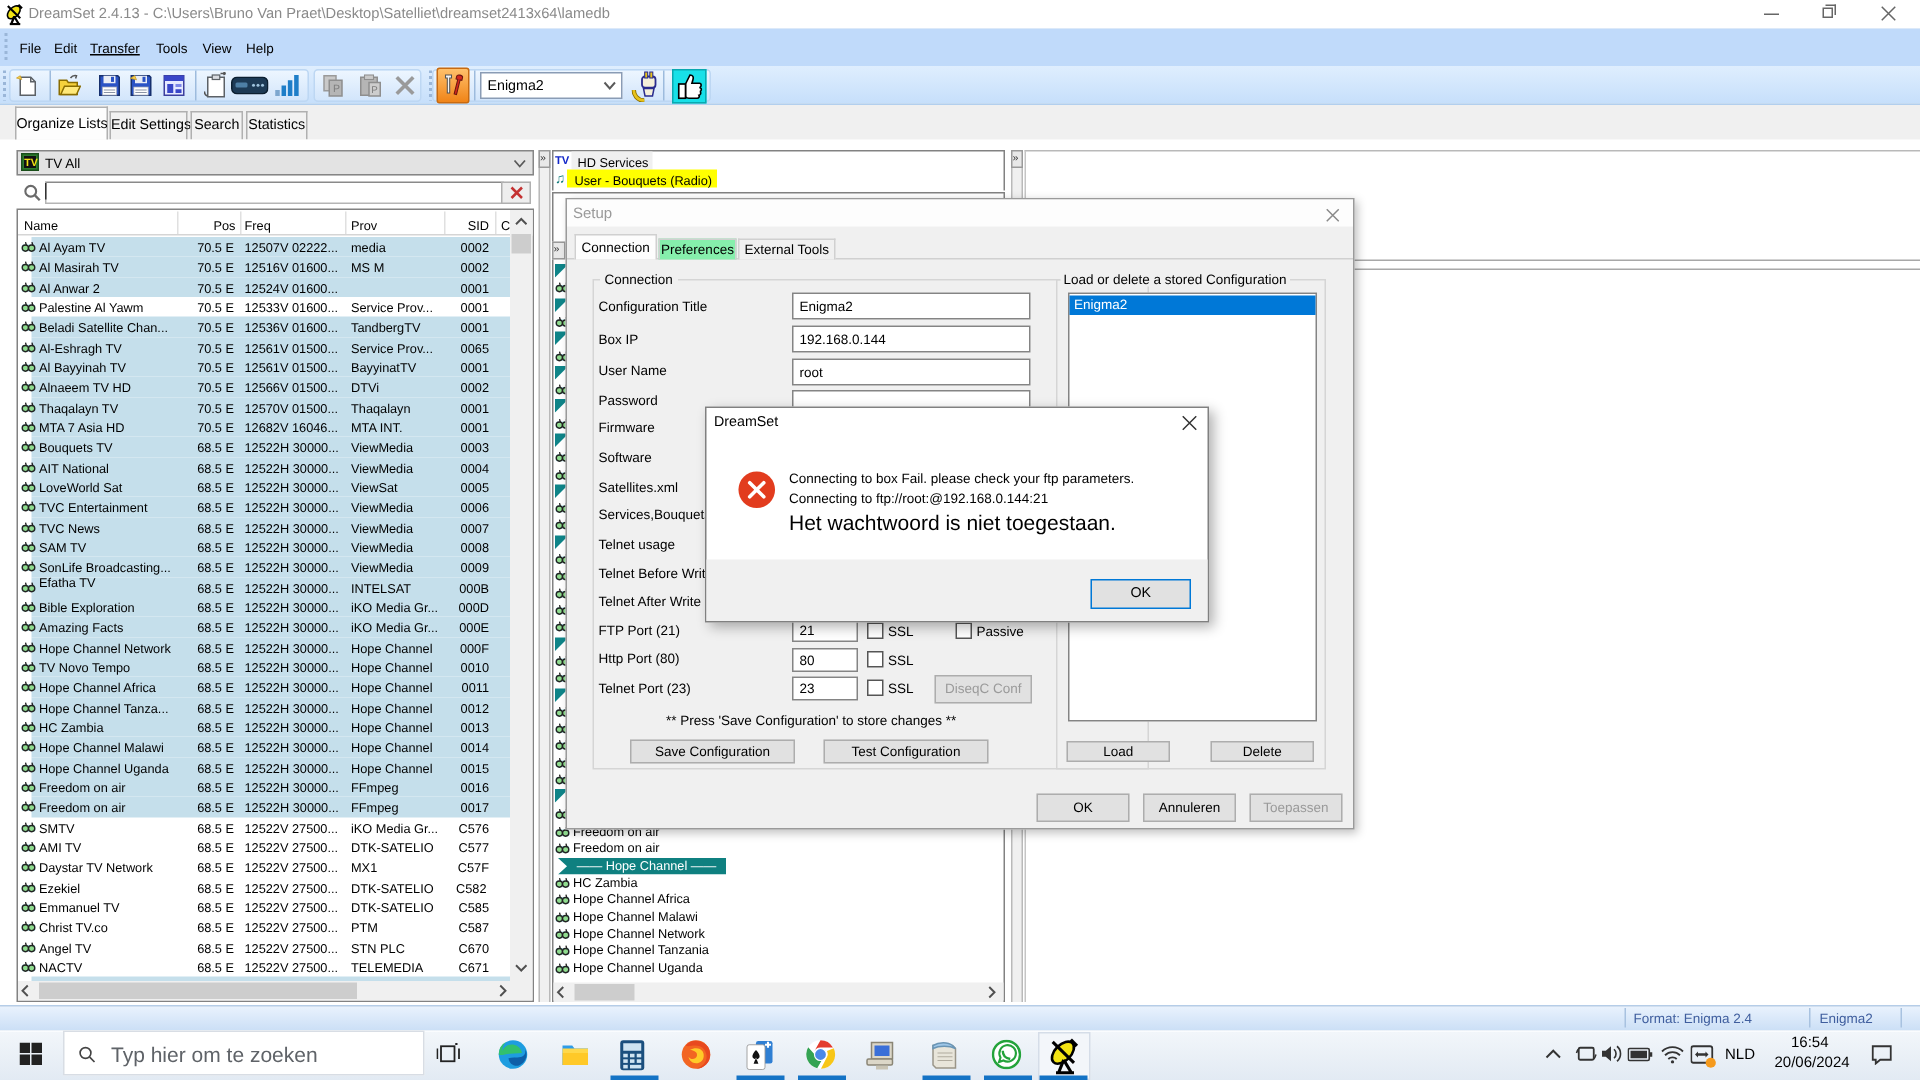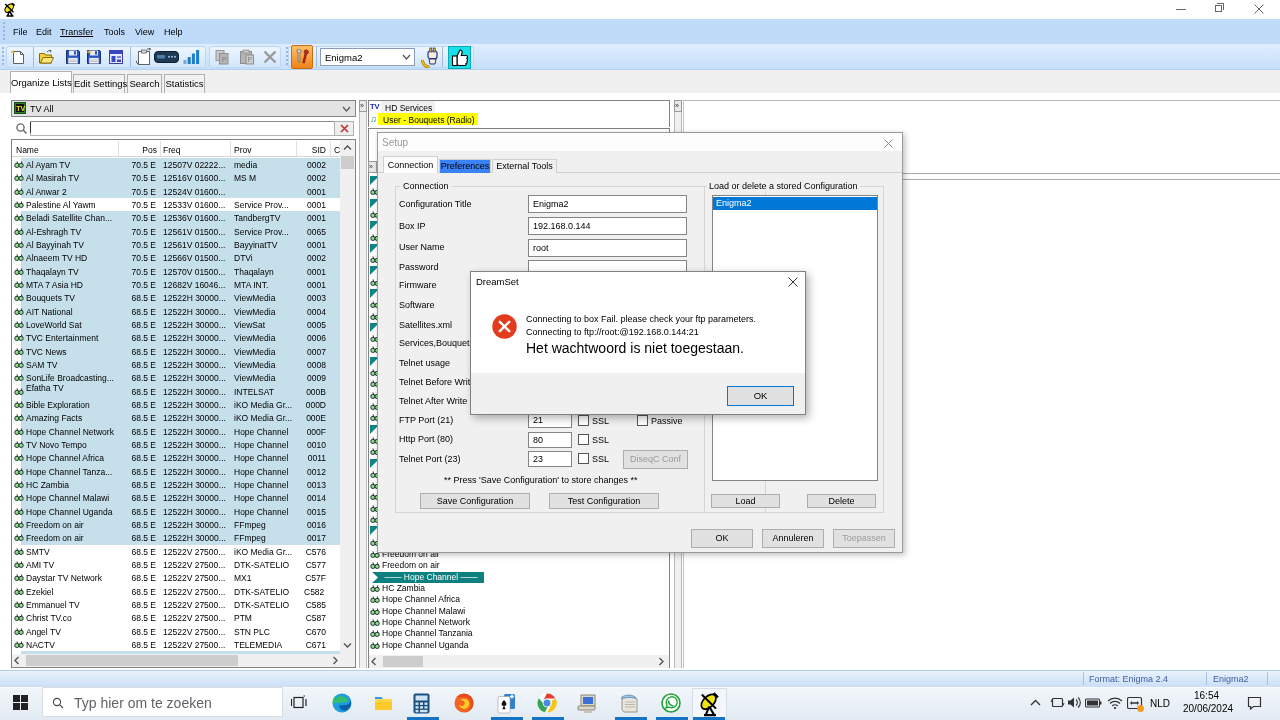--- a/index.html
+++ b/index.html
@@ -11,20 +11,21 @@
 </style></head><body>
 <div id="root">
 
 <div class="ab" style="left:0;top:0;width:1280px;height:19px;background:#fff;"></div>
 <svg class="ab" style="left:3px;top:2px" width="14" height="15" viewBox="0 0 14 15">
 <ellipse cx="6.2" cy="6.2" rx="5.2" ry="3.1" transform="rotate(-45 6.2 6.2)" fill="#f2e313" stroke="#000" stroke-width="1.1"></ellipse>
 <line x1="2.2" y1="2" x2="10.5" y2="10.2" stroke="#000" stroke-width="1.4"></line>
 <line x1="9.2" y1="1.2" x2="11.6" y2="3.6" stroke="#000" stroke-width="1.6"></line>
 <path d="M6.5 9 L4.5 14 M6.5 9 L9.5 14 M3.5 14 L10.5 14" stroke="#000" stroke-width="1.5" fill="none"></path>
 </svg>
+<div class="tx" style="left:19px;top:4px;height:12px;line-height:12px;font-size:9.8px;color:#8a8a8a;">DreamSet 2.4.13 - C:\Users\Bruno Van Praet\Desktop\Satelliet\dreamset2413x64\lamedb</div>
 <div class="ab" style="left:1176px;top:9px;width:10px;height:1px;background:#666;"></div>
 <div class="ab" style="left:1215px;top:5px;width:7px;height:7px;border:1px solid #666;background:#fff;"></div>
 <div class="ab" style="left:1217px;top:3px;width:7px;height:7px;border-top:1px solid #666;border-right:1px solid #666;"></div>
 <svg class="ab" style="left:1254px;top:4px" width="10" height="10" viewBox="0 0 10 10">
       <path d="M0.5 0.5 L9.5 9.5 M9.5 0.5 L0.5 9.5" stroke="#666" stroke-width="1"></path>
     </svg>
 <div class="ab" style="left:0;top:19px;width:1280px;height:25px;background:#c0dafa;"></div>
 <div class="ab" style="left:3px;top:22px;width:2px;height:19px;background:repeating-linear-gradient(#9ab6d8 0 2px,transparent 2px 4px);"></div>
 <div class="tx" style="left:13px;top:27px;height:10px;line-height:10px;font-size:9px;">File</div>
 <div class="tx" style="left:36px;top:27px;height:10px;line-height:10px;font-size:9px;">Edit</div>
@@ -686,21 +687,21 @@
       <path d="M2.5 1 L6 4.5 L2.5 8" fill="none" stroke="#505050" stroke-width="1.3"></path>
     </svg>
 <div class="ab" style="left:377px;top:132px;width:526px;height:421px;background:#f0f0f0;border:1px solid #9a9a9a;box-shadow:2px 2px 6px rgba(0,0,0,0.25);z-index:10;" id="setup"></div>
 <div class="ab" style="z-index:11;left:378px;top:133px;width:524px;height:18px;background:#fdfdfd;"></div>
 <div class="tx" style="z-index:11;left:382px;top:137px;font-size:10px;color:#9a9a9a;">Setup</div>
 <svg class="ab" style="z-index:11;left:884px;top:139px" width="9" height="9" viewBox="0 0 9 9">
       <path d="M0.5 0.5 L8.5 8.5 M8.5 0.5 L0.5 8.5" stroke="#8a8a8a" stroke-width="1"></path>
     </svg>
 <div class="ab" style="z-index:11;left:378px;top:172px;width:524px;height:1px;background:#d0d0d0;"></div>
 <div class="ab" style="z-index:11;left:383px;top:156px;width:55px;height:17px;background:#fdfdfd;border:1px solid #d0d0d0;border-bottom:none;text-align:center;line-height:16px;font-size:9px;white-space:nowrap;">Connection</div>
-<div class="ab" style="z-index:11;left:439px;top:159px;width:52px;height:14px;background:#3b82f6;border:1px solid #d0d0d0;border-bottom:none;text-align:center;line-height:13px;font-size:9px;white-space:nowrap;">Preferences</div>
+<div class="ab" style="z-index:11;left:439px;top:159px;width:52px;height:14px;background:#86efac;border:1px solid #d0d0d0;border-bottom:none;text-align:center;line-height:13px;font-size:9px;white-space:nowrap;">Preferences</div>
 <div class="ab" style="z-index:11;left:492px;top:159px;width:65px;height:14px;background:#f0f0f0;border:1px solid #d0d0d0;border-bottom:none;text-align:center;line-height:13px;font-size:9px;white-space:nowrap;">External Tools</div>
 <div class="ab" style="z-index:11;left:395px;top:186px;width:371px;height:327px;border:1px solid #d5d5d5;"></div>
 <div class="tx" style="z-index:11;left:400px;top:181px;background:#f0f0f0;padding:0 3px;font-size:9px;">Connection</div>
 <div class="ab" style="z-index:11;left:704px;top:186px;width:180px;height:327px;border:1px solid #d5d5d5;"></div>
 <div class="tx" style="z-index:11;left:707px;top:181px;background:#f0f0f0;padding:0 2px;font-size:9px;">Load or delete a stored Configuration</div>
 <div class="tx" style="z-index:11;left:399px;top:199px;font-size:9px;">Configuration Title</div>
 <div class="tx" style="z-index:11;left:399px;top:221px;font-size:9px;">Box IP</div>
 <div class="tx" style="z-index:11;left:399px;top:242px;font-size:9px;">User Name</div>
 <div class="tx" style="z-index:11;left:399px;top:262px;font-size:9px;">Password</div>
 <div class="tx" style="z-index:11;left:399px;top:280px;font-size:9px;">Firmware</div>

